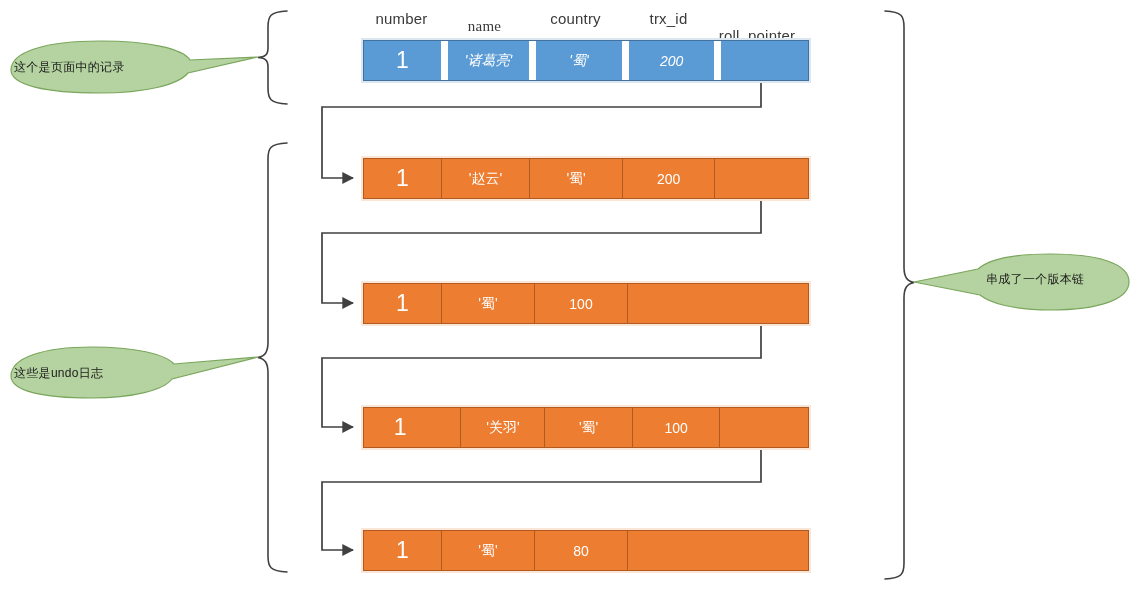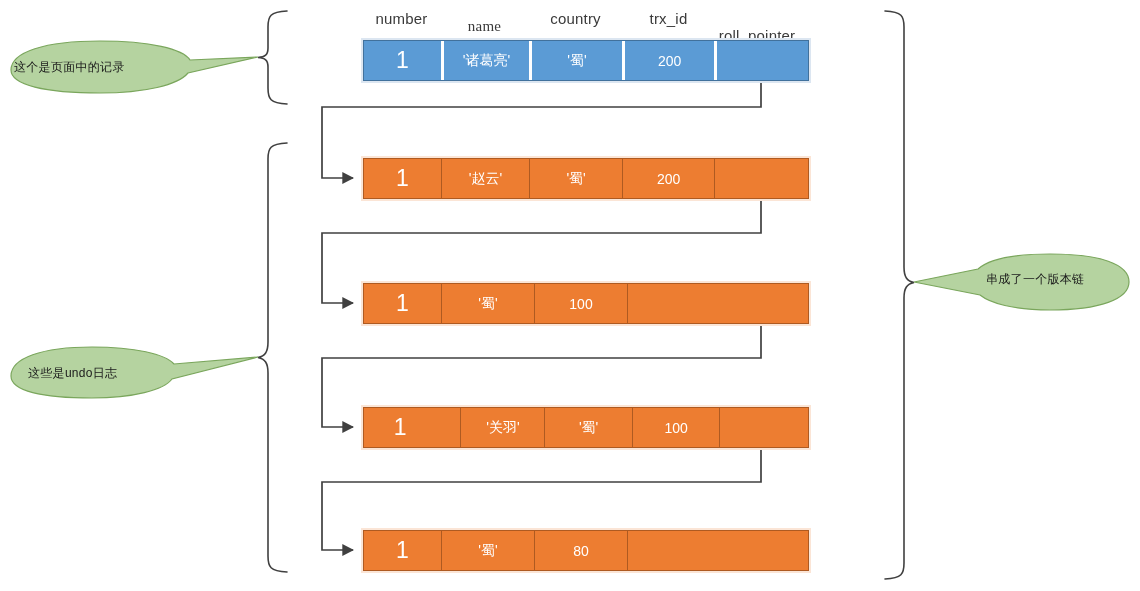--- a/index.html
+++ b/index.html
@@ -49,21 +49,21 @@
   .cell {
     box-sizing: border-box;
     display: flex;
     align-items: center;
     justify-content: center;
     color: #ffffff;
     font-size: 14px;
     position: relative;
     white-space: nowrap;
   }
-  .rec-row.blue .cell + .cell { border-left: 3px solid #ffffff; }
+  .rec-row.blue .cell + .cell { border-left: 7px solid #ffffff; font-style: italic; }
   .rec-row.orange .cell + .cell { border-left: 1px solid #ae5a21; }
   .cell.num {
     font-size: 23px;
     font-weight: 300;
   }
   .cell.ptr { }
   .bubble-text {
     position: absolute;
     font-size: 12px;
     color: #1a1a1a;
@@ -205,17 +205,17 @@
 
   <div class="rec-row orange" style="left:363px; top:530px; width:446px;">
     <div class="cell num" style="width:77px;">1</div>
     <div class="cell" style="width:93px;">'蜀'</div>
     <div class="cell" style="width:93px;">80</div>
     <div class="cell ptr" style="width:94px;"></div>
   </div>
 
   <div class="bubble-text" style="left:14px; top:59px;">这个是页面中的记录</div>
 
-  <div class="bubble-text" style="left:28px; top:365px;">这些是undo日志</div>
+  <div class="bubble-text" style="left:14px; top:365px;">这些是undo日志</div>
 
   <div class="bubble-text" style="left:986px; top:271px;">串成了一个版本链</div>
 
 </div>
 
 </body></html>

